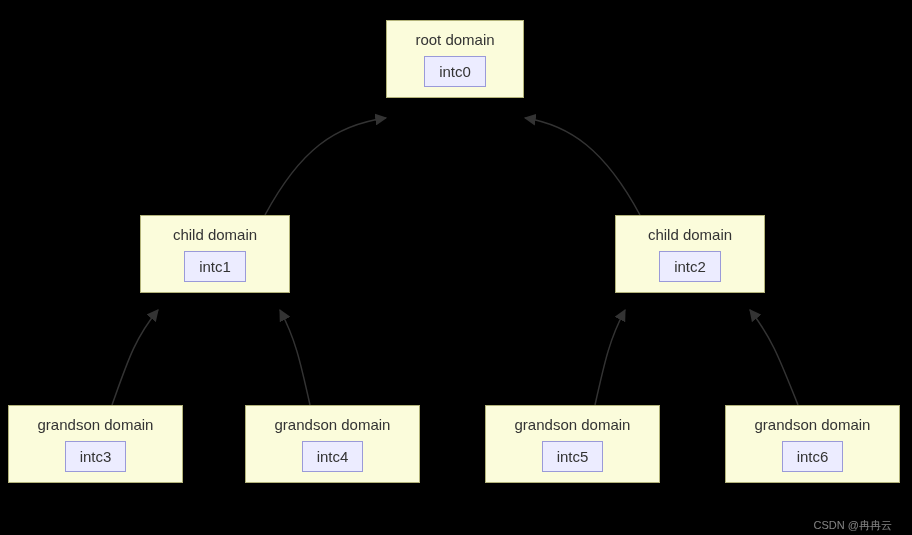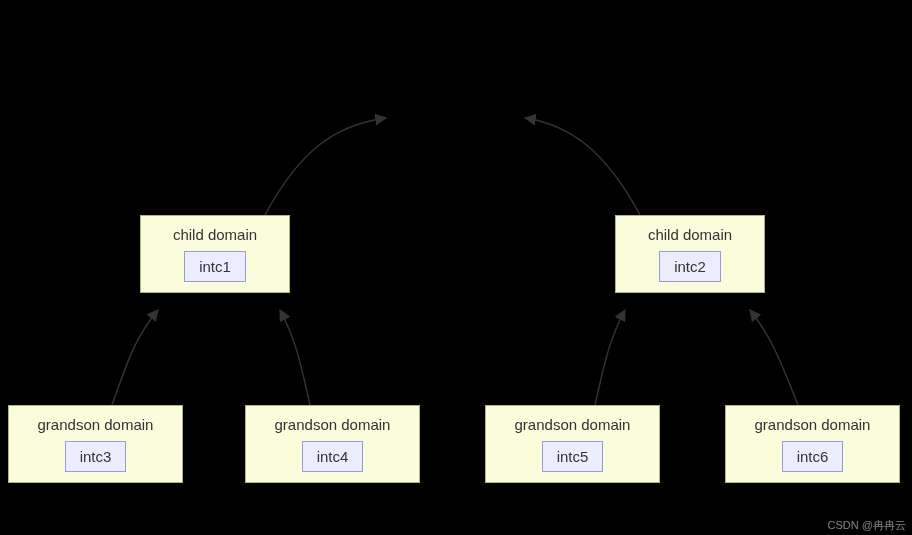--- a/index.html
+++ b/index.html
@@ -51,21 +51,21 @@
   .node .inner {
     background: #ececff; 
     border: 1px solid #9a9ad9;
     padding: 6px 14px;
     text-align: center;
     white-space: nowrap;
   }
 
   .watermark {
     position: absolute;
-    right: 6px;
+    right: 20px;
     bottom: 2px;
     font-size: 11px;
     color: rgba(255, 255, 255, 0.5);
     font-family: sans-serif;
   }
 </style>
 </head>
 <body>
 
 <div class="canvas">
@@ -85,20 +85,24 @@
       <path d="M 112 405 C 128 360, 135 338, 158 310" marker-end="url(#arrow)"></path>
 
       <path d="M 310 405 C 300 360, 295 338, 280 310" marker-end="url(#arrow)"></path>
 
       <path d="M 595 405 C 605 360, 610 338, 625 310" marker-end="url(#arrow)"></path>
 
       <path d="M 798 405 C 780 360, 772 338, 750 310" marker-end="url(#arrow)"></path>
     </g>
   </svg>
 
+  <div class="node" style="left:386px; top:20px; width:138px;">
+    <div class="title">root domain</div>
+    <div class="inner">intc0</div>
+  </div>
 
   <div class="node" style="left:140px; top:215px; width:150px;">
     <div class="title">child domain</div>
     <div class="inner">intc1</div>
   </div>
 
   <div class="node" style="left:615px; top:215px; width:150px;">
     <div class="title">child domain</div>
     <div class="inner">intc2</div>
   </div>

